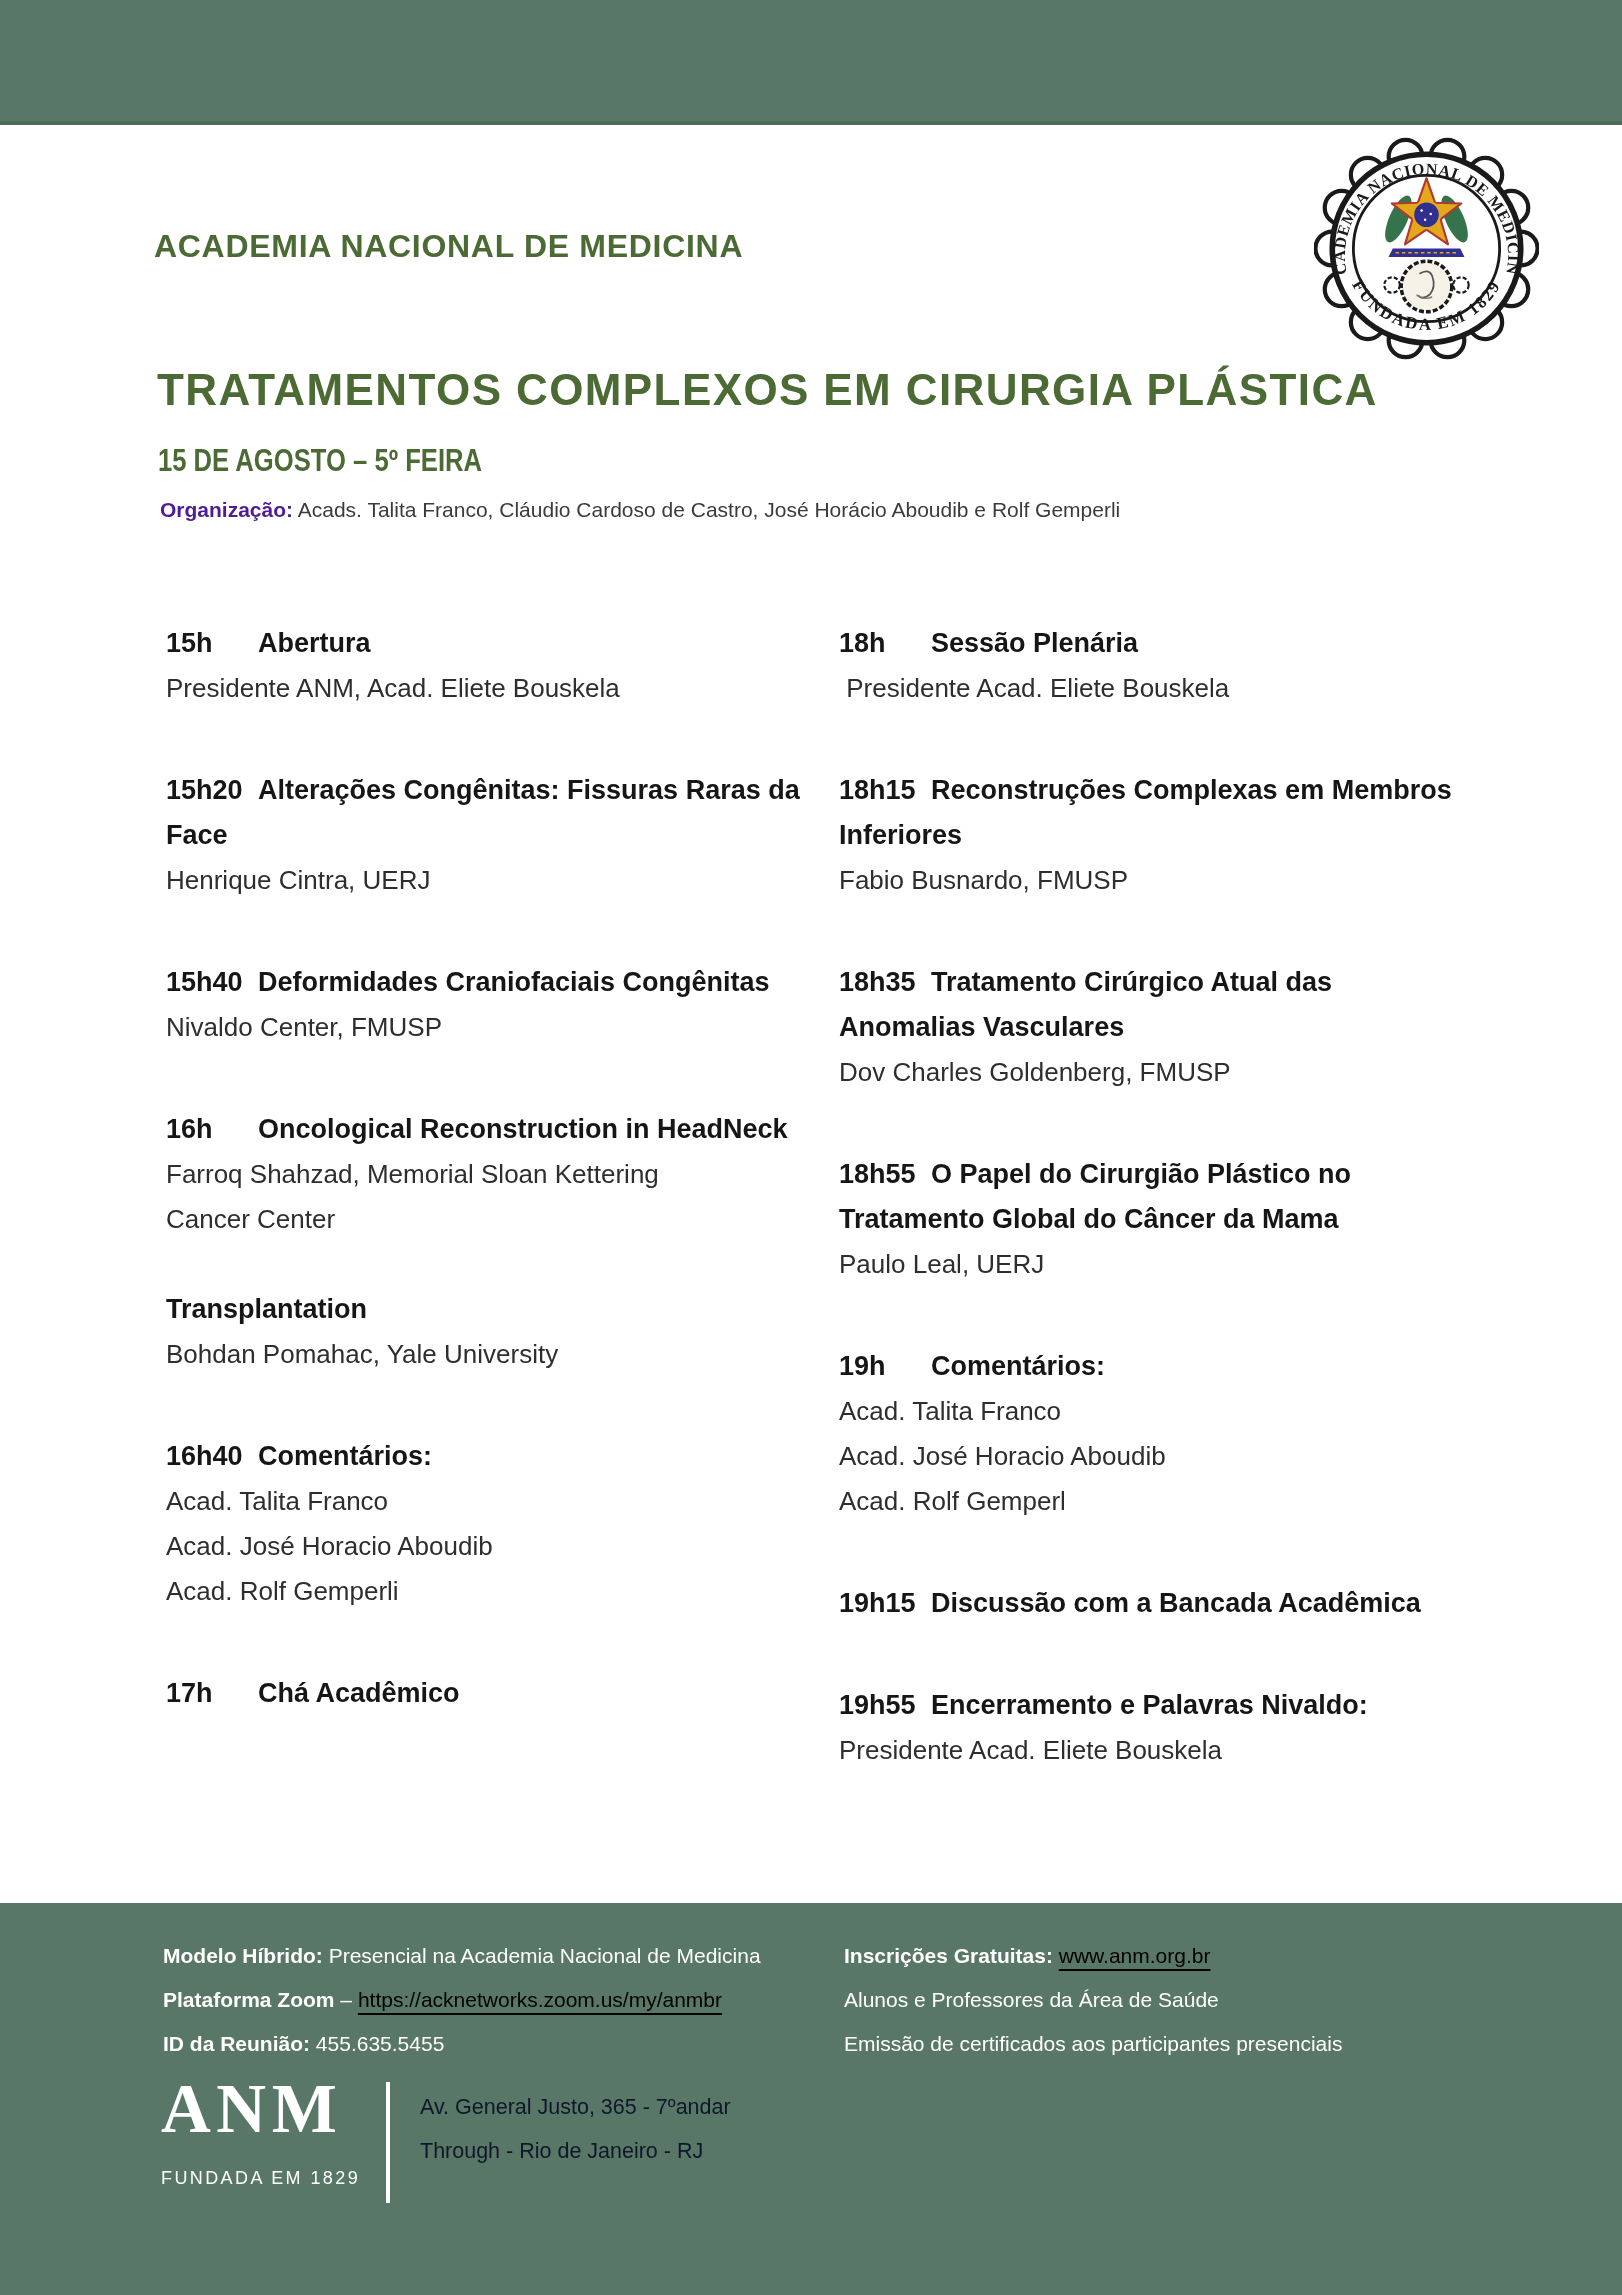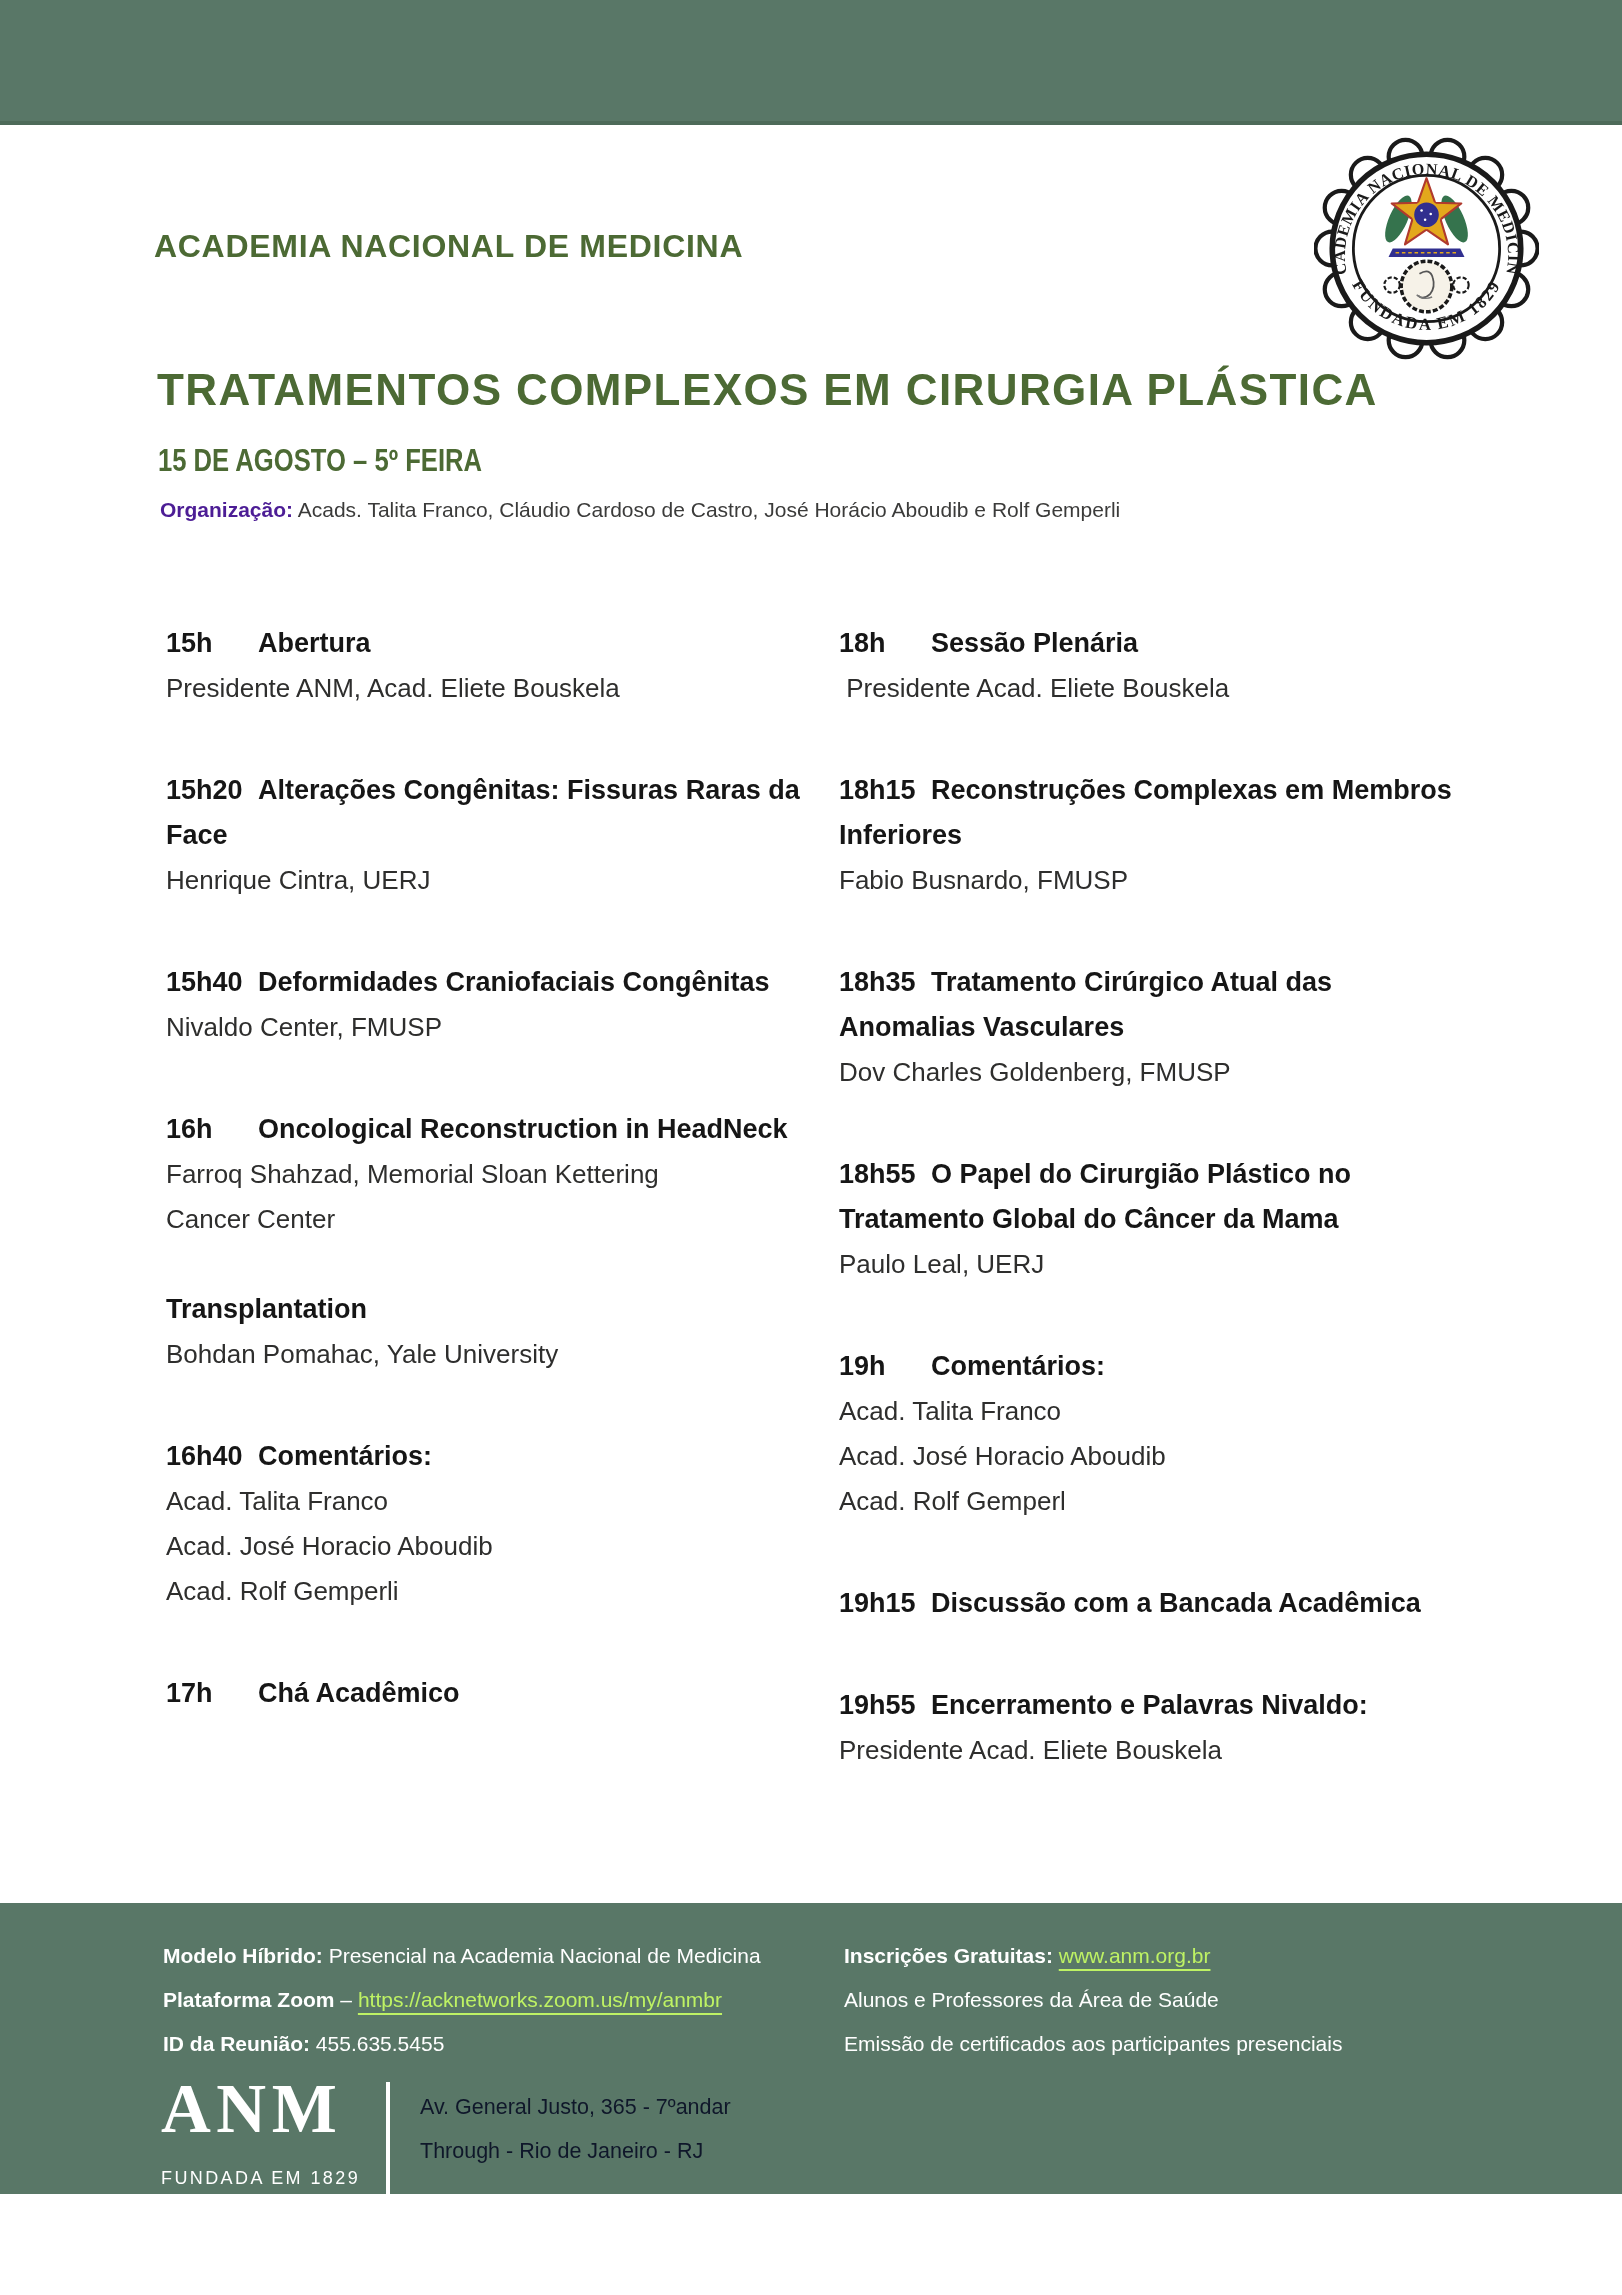--- a/index.html
+++ b/index.html
@@ -54,29 +54,29 @@
   .col-left  { left: 166px;  width: 638px; }
   .col-right { left: 839px; width: 652px; }
   .block { margin: 0 0 45px 0; }
   .tline { font-size: 27px; font-weight: bold; color: #161616; }
   .time  { display: inline-block; min-width: 92px; margin-top: 12px; }
   .spk   { font-size: 26px; font-weight: normal; color: #2e2e2d; }
 
   
   .bottom-band {
     position: absolute; left: 0; top: 1903px;
-    width: 100%; height: 291px;
+    width: 100%; height: 393px;
     background: #597767; color: #ffffff;
   }
   .fcol { position: absolute; top: 30.5px; font-size: 21px; line-height: 44px; white-space: nowrap; }
   .fcol-left  { left: 163px; }
   .fcol-right { left: 844px; }
   .flabel { font-weight: bold; }
   .flink  {
-    color: #bef264; text-decoration: underline;
+    color: #000000; text-decoration: underline;
     text-decoration-thickness: 2.1px; text-underline-offset: 6.2px;
     cursor: pointer;
   }
 
   .wordmark {
     position: absolute; left: 161px; top: 172px;
     font-family: "Liberation Serif", serif;
     font-size: 69px; font-weight: bold; letter-spacing: 5.5px;
     color: #ffffff; line-height: 1;
   }

